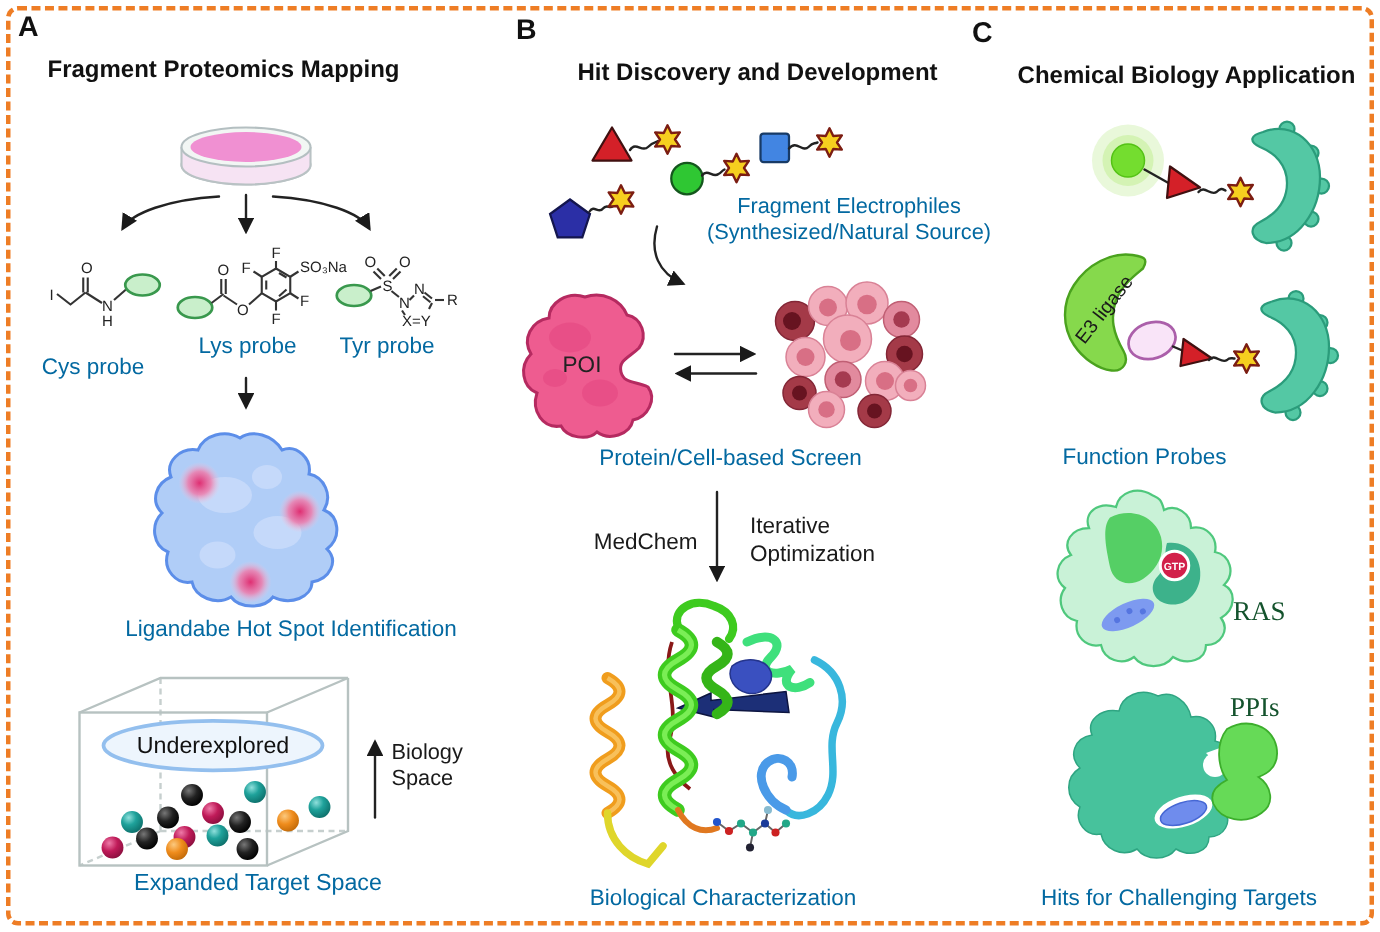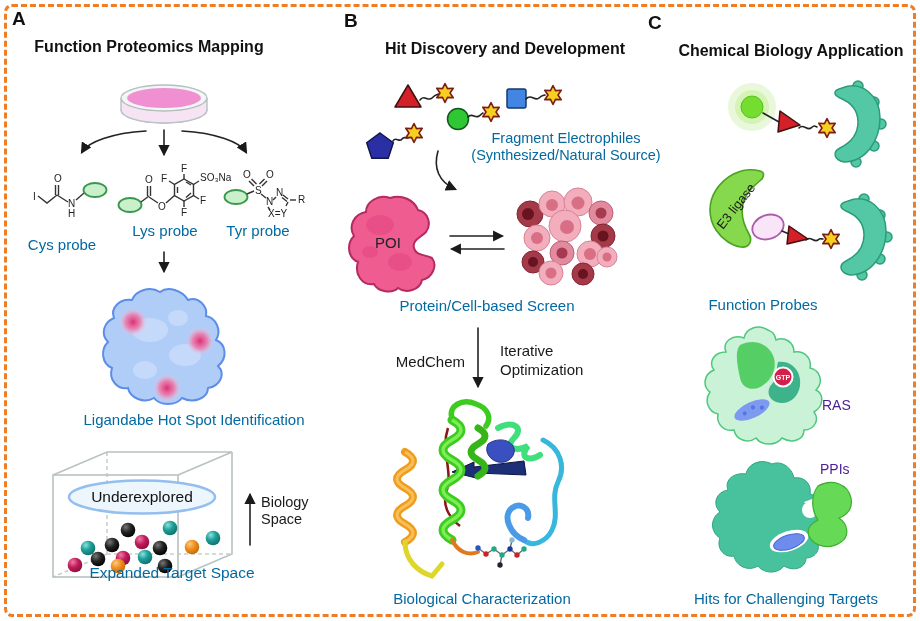--- a/index.html
+++ b/index.html
@@ -3,21 +3,21 @@
 <meta charset="utf-8">
 <style>
   html,body{margin:0;padding:0;}
   body{width:920px;height:621px;background:#fff;font-family:"Liberation Sans",sans-serif;color:#1a1a1a;position:relative;overflow:hidden;}
   .frame{position:absolute;left:4px;top:4px;right:4px;bottom:4px;border:3px dashed #ee7d25;border-radius:8px;}
   .abs{position:absolute;}
   .cap{position:absolute;transform:translateX(-50%);white-space:nowrap;font-size:15px;color:#0369a1;text-align:center;}
   .cap15{font-size:15.5px;}
   .title{position:absolute;transform:translateX(-50%);white-space:nowrap;font-weight:bold;font-size:16px;color:#111;}
   .plabel{position:absolute;font-weight:bold;font-size:19px;color:#111;}
-  .big{font-size:14px;color:#4c1d95;position:absolute;}
+  .big{font-size:18px;color:#14532d;position:absolute;font-family:Liberation Serif, serif;}
   svg.abs{overflow:visible;}
   .atom{font-size:10px;fill:#222;}
   .bond{stroke:#333;stroke-width:1.4;fill:none;}
   .sq{stroke:#222;stroke-width:1.6;fill:none;stroke-linecap:round;}
   .star{fill:#f6cf1f;stroke:#7c1d12;stroke-width:1.6;stroke-linejoin:round;}
   .cell-l{fill:#f2aebc;stroke:#d98296;stroke-width:1;}
   .cell-m{fill:#e28a9e;stroke:#c05f74;stroke-width:1;}
   .cell-d{fill:#a43a48;stroke:#832636;stroke-width:1;}
   .cres{fill:#54c8a4;stroke:#2b9c7b;stroke-width:1.5;}
 </style>
@@ -53,21 +53,21 @@
       </radialGradient>
     <radialGradient id="gO" cx="35%" cy="30%" r="75%">
         <stop offset="0%" stop-color="#fbc97f"></stop>
         <stop offset="50%" stop-color="#ef8c1c"></stop>
         <stop offset="100%" stop-color="#c26a08"></stop>
       </radialGradient>
   </defs>
 </svg>
 
 <div class="plabel" style="left:12px;top:8px;">A</div>
-<div class="title" style="left:149px;top:38px;">Function Proteomics Mapping</div>
+<div class="title" style="left:149px;top:38px;">Fragment Proteomics Mapping</div>
 
 <svg class="abs" style="left:115px;top:80px;" width="100" height="50" viewBox="115 80 100 50">
   <ellipse cx="164" cy="110" rx="43" ry="13" fill="#f3dff0" stroke="#b9c2c4" stroke-width="1.4"></ellipse>
   <path d="M121,98 L121,110 A43 13 0 0 0 207,110 L207,98" fill="#f6e3f3" stroke="#b9c2c4" stroke-width="1.4"></path>
   <ellipse cx="164" cy="98" rx="43" ry="13" fill="#f2f6f4" stroke="#b4bfc1" stroke-width="1.4"></ellipse>
   <ellipse cx="164" cy="98" rx="37" ry="10" fill="#f090d2"></ellipse>
 </svg>
 
 <svg class="abs" style="left:60px;top:126px;" width="210" height="42" viewBox="60 126 210 42">
   <path d="M164,130 L164,154" class="sq" marker-end="url(#m)"></path>
@@ -185,21 +185,21 @@
     <circle cx="118" cy="566" r="7.3" fill="url(#gO)"></circle>
       <circle cx="192" cy="547" r="7.3" fill="url(#gO)"></circle>
   </g>
   <path d="M250,545 L250,495" class="sq" marker-end="url(#m)"></path>
 </svg>
 <div class="abs" style="left:261px;top:494px;font-size:14.5px;line-height:17px;">
   <div>Biology</div>
   <div>Space</div>
 </div>
 
-<div class="cap cap15" style="left:172px;top:564px;">Expanded Target Space</div>
+<div class="cap cap15" style="left:172px;top:580px;">Expanded Target Space</div>
 
 <div class="plabel" style="left:344px;top:10px;">B</div>
 <div class="title" style="left:505px;top:40px;">Hit Discovery and Development</div>
 
 <svg class="abs" style="left:358px;top:74px;" width="215" height="95" viewBox="358 74 215 95">
   <polygon points="380,133 393.3,142.7 388.2,158.3 371.8,158.3 366.7,142.7" fill="#2b2fa6" stroke="#14164e" stroke-width="1.5"></polygon>
   <path d="M393,141 c3,-5 6,2 9,-2 c3,-4 5,2 8,-3" class="sq"></path>
   <path d="M0,-9.5 L2.5,-4.33 L8.23,-4.75 L5,0 L8.23,4.75 L2.5,4.33 L0,9.5 L-2.5,4.33 L-8.23,4.75 L-5,0 L-8.23,-4.75 L-2.5,-4.33 Z" transform="translate(414,133)" class="star"></path>
   <polygon points="408,85 395,107 421,107" fill="#d42028" stroke="#401010" stroke-width="1.5" stroke-linejoin="round"></polygon>
   <path d="M420,100 c4,-6 8,2 12,-2 c3,-3 4,-3 7,-4" class="sq"></path>

